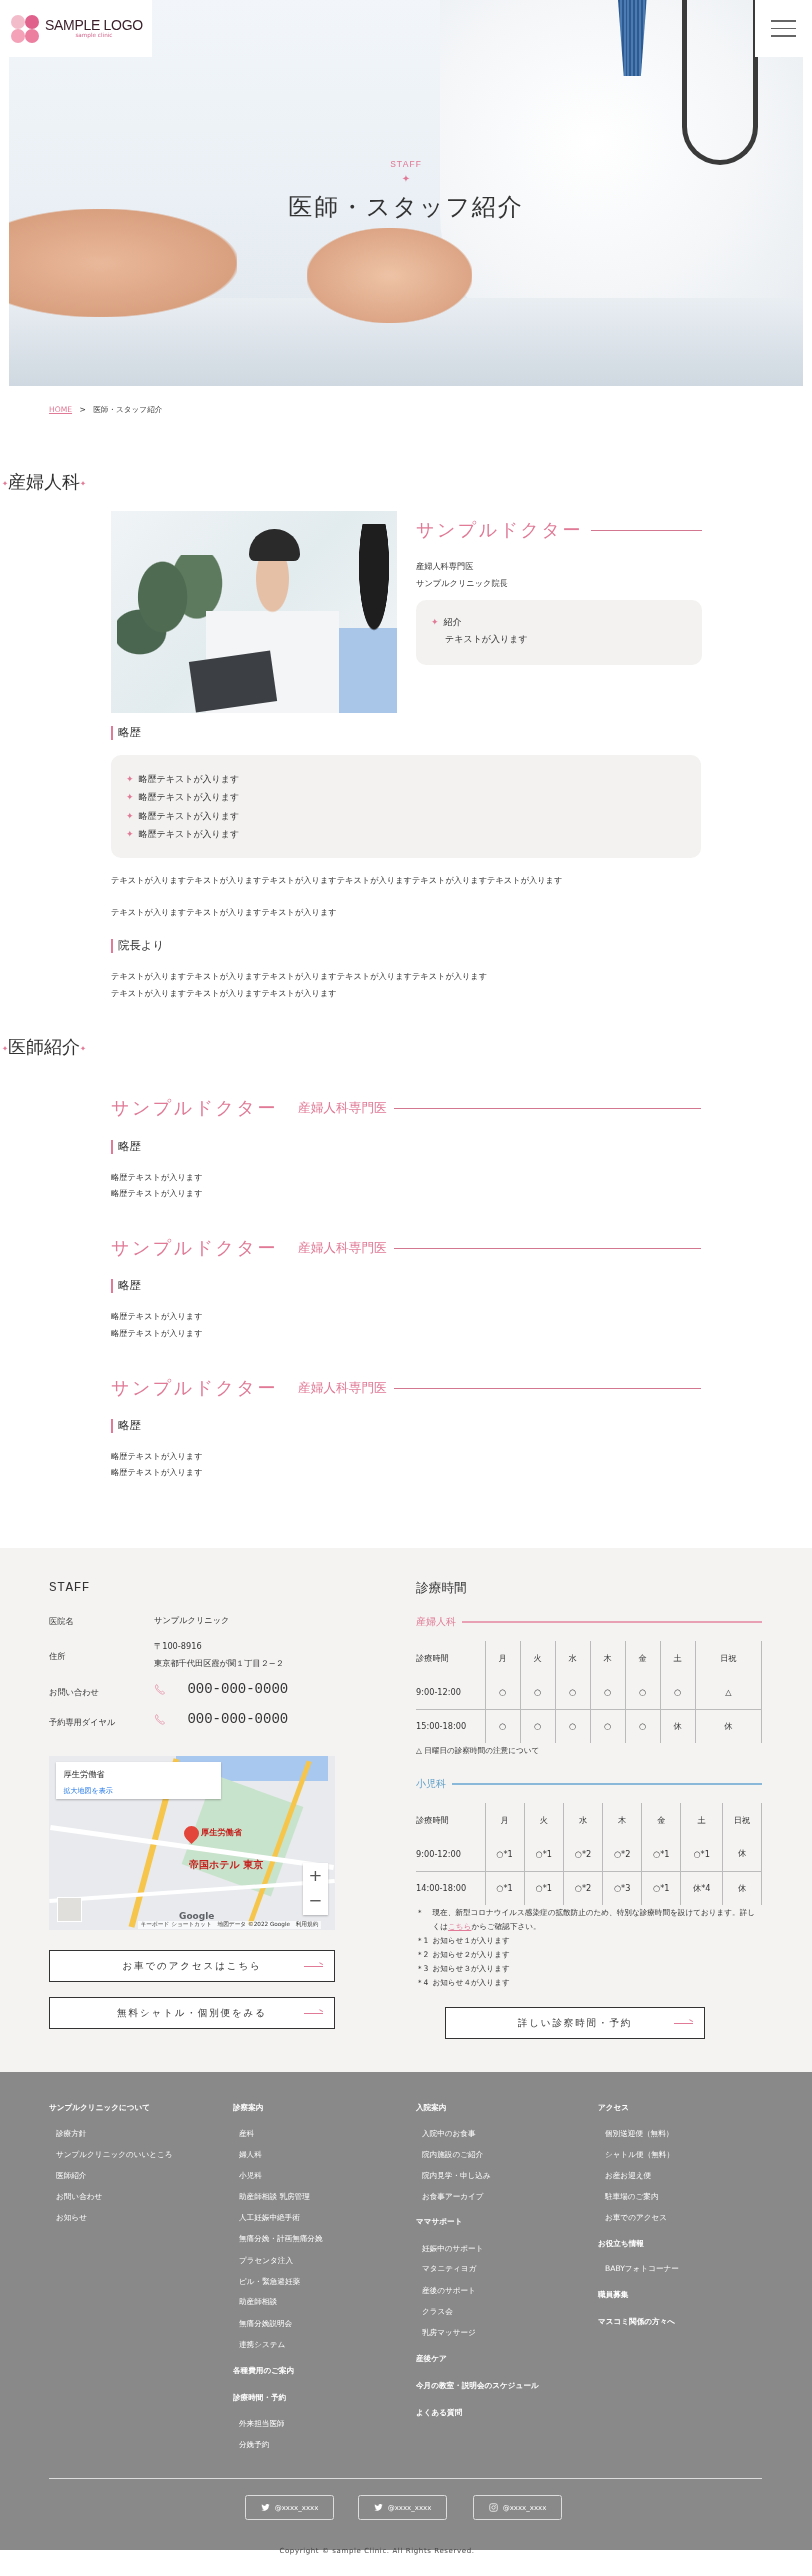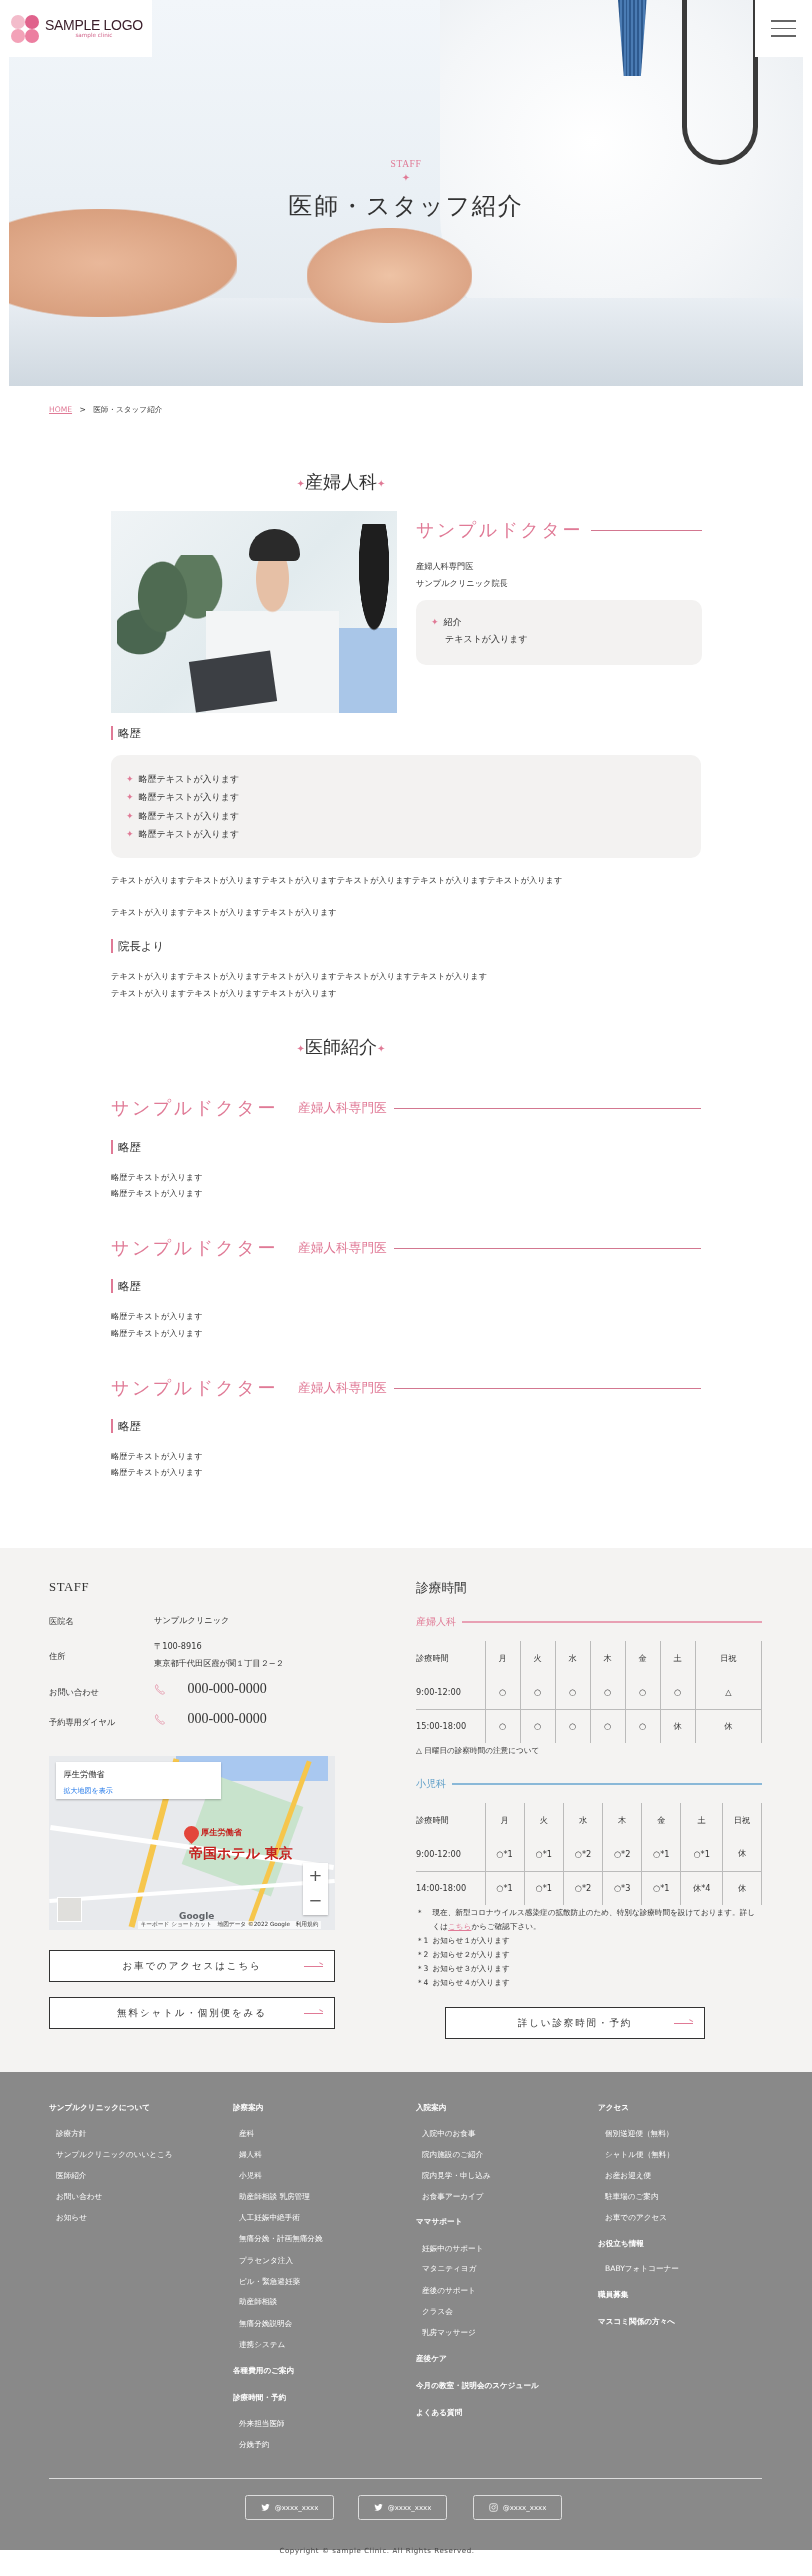--- a/index.html
+++ b/index.html
@@ -1,17 +1,17 @@
 <!DOCTYPE html>
 <html style="font-size:10px"><head>
 <meta charset="utf-8">
 <style>
 *{box-sizing:border-box;margin:0;padding:0}
 body{width:812px;height:2576px;background:#fff;font-family:"DejaVu Sans","Liberation Sans",sans-serif;color:#333;position:relative;overflow:hidden}
-.serif{font-family:Liberation Serif, serif}
+.serif{font-family:Liberation Mono, monospace}
 .abs{position:absolute}
 
 .hero{position:absolute;left:9px;top:0;width:794px;height:386px;background:linear-gradient(180deg,#f2f6fa 0%,#eaf0f5 50%,#dfe6ec 100%);overflow:hidden}
 .hero .coat{position:absolute;left:431px;top:0;width:381px;height:355px;background:radial-gradient(ellipse at 40% 40%,#ffffff 0%,#f4f6f8 50%,#e4e9ee 100%);border-radius:0 0 0 140px}
 .hero .tie{position:absolute;left:609px;top:0;width:28.6px;height:76px;background:repeating-linear-gradient(90deg,#2e5a8f 0 1.9px,#4a7bb3 1.9px 3.8px);clip-path:polygon(0 0,100% 0,80% 100%,20% 100%)}
 .hero .steth{position:absolute;left:673px;top:0;width:76px;height:165px;border:5px solid #3a3a3a;border-top:none;border-radius:0 0 38px 38px}
 .hero .desk{position:absolute;left:0;top:298px;width:794px;height:89px;background:linear-gradient(180deg,#e9eef3,#cfd8e0)}
 .hero .hand1{position:absolute;left:0;top:209px;width:228px;height:108px;background:radial-gradient(ellipse at 40% 50%,#e9b89a,#d9a07f 70%,transparent 72%)}
 .hero .hand2{position:absolute;left:298px;top:228px;width:165px;height:95px;background:radial-gradient(ellipse at 50% 50%,#eec3a5,#dca586 70%,transparent 72%)}
 .logo-box{position:absolute;left:0;top:0;width:152px;height:57px;background:#fff;display:flex;align-items:center;padding-left:10px;z-index:3}
@@ -23,21 +23,21 @@
 .menu-box{position:absolute;left:755px;top:0;width:57px;height:57px;background:#fff;z-index:3;display:flex;flex-direction:column;justify-content:center;align-items:center;gap:6.3px}
 .menu-box i{display:block;width:25px;height:1.3px;background:#666}
 .hero-title{position:absolute;left:0;top:159px;width:812px;text-align:center;z-index:2}
 .hero-en{font-size:9.5px;color:#e07a96;letter-spacing:0.6px}
 .star{color:#e07a96}
 .hero-ja{font-size:24px;color:#333;margin-top:7.6px;letter-spacing:1.9px}
 
 .crumb{position:absolute;left:49px;top:405px;font-size:7.6px;color:#444}
 .crumb a{color:#e07a96;text-decoration:underline}
 
-.sec-title{position:absolute;left:13px;width:656px;text-align:center;font-size:18px;color:#333}
+.sec-title{position:absolute;left:2px;width:656px;text-align:left;font-size:18px;color:#333}
 .sec-title .star{font-size:10px;vertical-align:middle}
 .photo{position:absolute;left:111px;top:511px;width:286px;height:202px;background:linear-gradient(135deg,#f0f4f6 0%,#e2ebee 50%,#f4f7f8 100%);overflow:hidden}
 .photo .plant{position:absolute;left:6.3px;top:44px;width:114px;height:140px;background:radial-gradient(ellipse at 40% 30%,#4f6b52 0 25%,transparent 26%),radial-gradient(ellipse at 70% 20%,#5d7a5e 0 22%,transparent 23%),radial-gradient(ellipse at 20% 55%,#4a6650 0 20%,transparent 21%)}
 .photo .doc{position:absolute;left:95px;top:38px;width:133px;height:164px;background:radial-gradient(ellipse at 50% 18%,#e6c0a6 0 17%,transparent 18%),linear-gradient(180deg,transparent 0 38%,#f3f5f6 38%)}
 .photo .hair{position:absolute;left:138px;top:18px;width:51px;height:32px;background:#2a2a2a;border-radius:25px 25px 6.3px 6.3px}
 .photo .clip{position:absolute;left:81px;top:145px;width:82px;height:51px;background:#3c3f44;transform:rotate(-8deg)}
 .photo .pat{position:absolute;left:228px;top:12.7px;width:70px;height:190px;background:radial-gradient(ellipse at 50% 22%,#1e1e1e 0 30%,transparent 31%),linear-gradient(180deg,transparent 0 55%,#a9c6e8 55%)}
 .doc-name{position:absolute;left:416px;top:518px;width:286px;display:flex;align-items:center}
 .doc-name .n{font-size:18px;color:#e07a96;letter-spacing:2.5px;white-space:nowrap}
 .doc-name .line{flex:1;height:0.6px;background:#d37790;margin-left:7.6px}
@@ -62,21 +62,21 @@
 .map{position:absolute;left:49px;top:1756px;width:286px;height:174px;background:#e8eaed;overflow:hidden}
 .map .park{position:absolute;left:146px;top:32px;width:95px;height:95px;background:#c8e3cc;transform:rotate(20deg)}
 .map .water{position:absolute;left:127px;top:0;width:152px;height:25px;background:#a9c8f0}
 .map .road{position:absolute;background:#f6c64c}
 .map .road2{position:absolute;background:#fff}
 .map .card{position:absolute;left:7px;top:6.3px;width:165px;height:37px;background:#fff;box-shadow:0 0.6px 1.9px rgba(0,0,0,.25);padding:6.3px 7.6px}
 .map .card .t{font-size:8.2px;color:#222}
 .map .card .l{font-size:7px;color:#1a73e8;margin-top:6px}
 .map .pin{position:absolute;left:135px;top:70px;width:15px;height:15px;background:#e3453a;border-radius:50% 50% 50% 0;transform:rotate(-45deg)}
 .map .pinlbl{position:absolute;left:152px;top:71px;font-size:8.2px;color:#c5221f;font-weight:bold}
-.map .hotel{position:absolute;left:140px;top:89px;font-size:14px;color:#c5221f;font-weight:bold}
+.map .hotel{position:absolute;left:140px;top:102px;font-size:10px;color:#c5221f;font-weight:bold}
 .map .zoom{position:absolute;left:254px;top:107px;width:25px;height:52px;background:#fff;box-shadow:0 0.6px 1.9px rgba(0,0,0,.25);font-size:16.5px;text-align:center;line-height:25px;color:#555}
 .map .attr{position:absolute;left:89px;top:165px;font-size:5.7px;color:#333;background:rgba(255,255,255,.7);padding:0 2.5px;white-space:nowrap}
 .map .google{position:absolute;left:130px;top:155px;font-size:9px;color:#5f6368;font-weight:bold}
 .map .sv{position:absolute;left:7.6px;top:141px;width:25px;height:25px;background:#e0dfdc;border:1.3px solid #fff}
 .btn{position:absolute;background:#fff;border:0.6px solid #333;height:32px;display:flex;align-items:center;justify-content:center;font-size:9.5px;color:#333;letter-spacing:1.9px}
 .btn .arr{position:absolute;right:11.4px;top:15px;width:19px;height:0.6px;background:#e07a96}
 .btn .arr:after{content:"";position:absolute;right:0;top:-1.9px;width:3.8px;height:0.6px;background:#e07a96;transform:rotate(30deg);transform-origin:right}
 .hours-title{position:absolute;left:416px;top:1580px;font-size:12.7px;color:#333}
 .dept{position:absolute;left:416px;width:346px;display:flex;align-items:center;font-size:10px}
 .dept .line{flex:1;height:1.3px;margin-left:6.3px}

